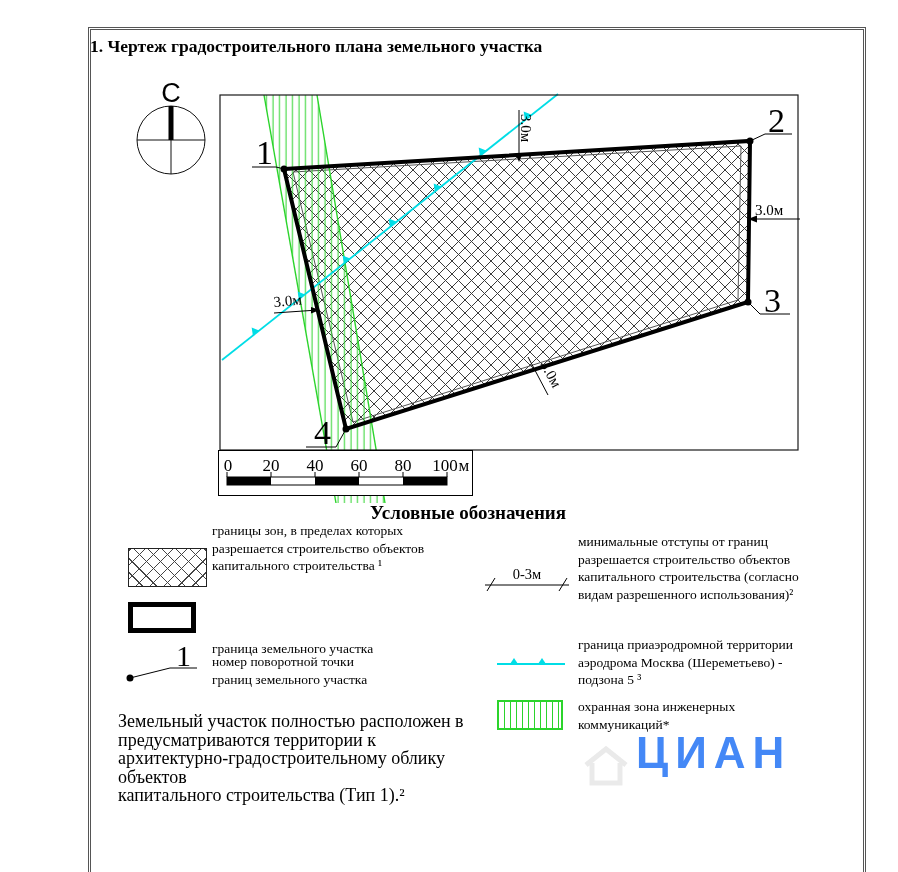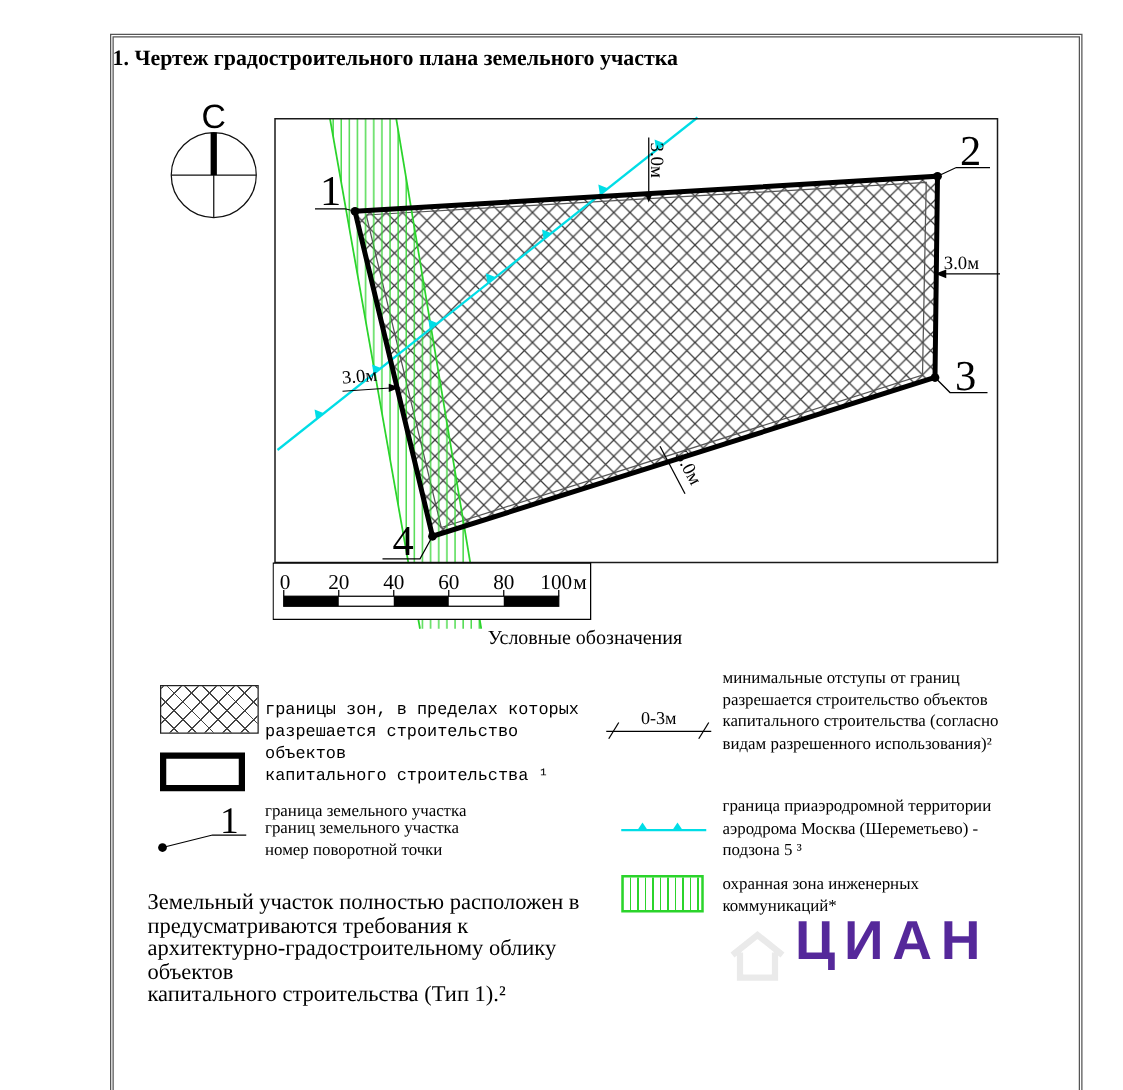--- a/index.html
+++ b/index.html
@@ -1,30 +1,30 @@
 <!DOCTYPE html>
 <html><head>
 <meta charset="utf-8">
 <style>
   html,body{margin:0;padding:0;background:#fff;}
   #page{position:relative;width:898px;height:872px;background:#fff;overflow:hidden;
         font-family:"Liberation Serif","DejaVu Serif",serif;color:#000;}
   .abs{position:absolute;}
   #page-border{left:88px;top:27px;width:772px;height:900px;border:3px double #555;}
   #doc-title{left:90px;top:36px;width:768px;text-align:left;font-weight:bold;font-size:17.5px;}
-  #legend-heading{left:288px;top:502px;width:360px;text-align:center;font-weight:normal;font-size:16px;}
+  #legend-heading{left:288px;top:502px;width:360px;text-align:center;font-weight:bold;font-size:19px;}
   .leg-text{font-size:13.5px;line-height:17.5px;}
   .swatch-xhatch{left:128px;top:548px;width:77px;height:37px;border:1.5px solid #222;
      background-image:repeating-linear-gradient(45deg,transparent 0 9px,#444 9px 10px),
                       repeating-linear-gradient(-45deg,transparent 0 9px,#444 9px 10px);}
   .swatch-parcel{left:128px;top:602px;width:58px;height:21px;border:5px solid #000;background:#fff;}
   .swatch-green{left:497px;top:700px;width:62px;height:26px;border:2px solid #2bd42b;
      background-image:repeating-linear-gradient(90deg,transparent 0 5px,#2bd42b 5px 6px);}
   #note{left:118px;top:712px;width:388px;font-size:18px;line-height:18.5px;}
-  #watermark{left:580px;top:728px;width:260px;color:#4c1d95;opacity:.95;}
+  #watermark{left:580px;top:728px;width:260px;color:#3b82f6;opacity:.95;}
   #watermark .wm-text{font-family:"Liberation Sans",sans-serif;font-weight:bold;font-size:44px;letter-spacing:7px;}
   svg text{font-family:"Liberation Serif","DejaVu Serif",serif;}
   svg .sans{font-family:"Liberation Sans",sans-serif;}
 </style>
 </head>
 <body>
 
 <div id="page">
 
   <div class="abs" id="page-border"></div>
@@ -135,39 +135,39 @@
       <rect x="9" y="385" width="220" height="8" fill="#fff" stroke="#000" stroke-width="1"></rect>
       <rect x="9" y="385" width="44" height="8" fill="#000"></rect>
       <rect x="97" y="385" width="44" height="8" fill="#000"></rect>
       <rect x="185" y="385" width="44" height="8" fill="#000"></rect>
     </g>
   </svg>
 
   <div class="abs" id="legend-heading">Условные обозначения</div>
 
   <div class="abs swatch-xhatch"></div>
-  <div class="abs leg-text" style="left:212px;top:560px;width:270px;font-family:Liberation Mono, monospace;">
+  <div class="abs leg-text" style="left:212px;top:522px;width:270px;">
       <div>границы зон, в пределах которых</div>
       <div>разрешается строительство объектов</div>
       <div>капитального строительства ¹</div>
     </div>
 
   <div class="abs swatch-parcel"></div>
   <div class="abs leg-text" style="left:212px;top:640px;width:270px;">
       <div>граница земельного участка</div>
     </div>
 
   <svg class="abs" style="left:120px;top:640px;" width="92" height="52">
     <circle cx="10" cy="38" r="3.5" fill="#000"></circle>
     <path d="M10,38 L50,28 L77,28" fill="none" stroke="#000" stroke-width="1"></path>
     <text x="56" y="26" font-size="30">1</text>
   </svg>
   <div class="abs leg-text" style="left:212px;top:653px;width:270px;">
+      <div>номер поворотной точки</div>
       <div>границ земельного участка</div>
-      <div>номер поворотной точки</div>
     </div>
 
   <svg class="abs" style="left:483px;top:558px;" width="92" height="36">
     <text x="44" y="21" text-anchor="middle" font-size="14.5">0-3м</text>
     <g stroke="#000" stroke-width="1">
       <line x1="2" y1="27" x2="86" y2="27"></line>
       <line x1="4" y1="33" x2="12" y2="20"></line>
       <line x1="76" y1="33" x2="84" y2="20"></line>
     </g>
   </svg>
@@ -194,21 +194,21 @@
     </div>
 
   <div class="abs swatch-green"></div>
   <div class="abs leg-text" style="left:578px;top:698px;width:295px;">
       <div>охранная зона инженерных</div>
       <div>коммуникаций*</div>
     </div>
 
   <div class="abs" id="note">
       <div>Земельный участок полностью расположен в</div>
-      <div>предусматриваются требования к</div>
+      <div>предусматриваются территории к</div>
       <div>архитектурно-градостроительному облику объектов</div>
       <div>капитального строительства (Тип 1).²</div>
     </div>
 
   <div class="abs" id="watermark">
     <svg width="52" height="46" style="vertical-align:middle;">
       <path d="M6,24 L26,8 L46,24 M12,22 L12,42 L40,42 L40,22" fill="none" stroke="#e9e9e9" stroke-width="5"></path>
     </svg>
     <span class="wm-text">ЦИАН</span>
   </div>

